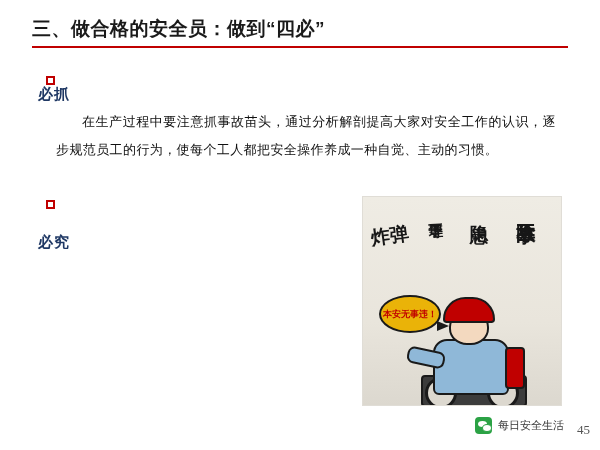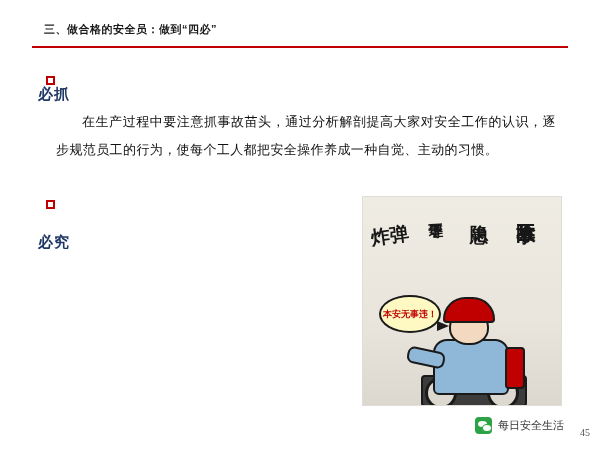--- a/index.html
+++ b/index.html
@@ -22,27 +22,26 @@
     background: #ffffff;
   }
   
   .title-block {
     position: absolute;
     left: 32px;
     top: 18px;
     width: 536px;
   }
   .title-text {
-    font-size: 11px;
+    font-size: 19px;
     font-weight: bold;
     color: #1a1a1a;
     letter-spacing: 0.5px;
     line-height: 22px;
     white-space: nowrap;
-    margin-left: 12px;
   }
   .title-rule {
     position: absolute;
     left: 32px;
     top: 46px;
     width: 536px;
     height: 2px;
     background: #c00000;
   }
   
@@ -118,21 +117,21 @@
   .ill-t2 { left: 62px; top: 16px;  font-size: 14px; transform: rotate(-4deg); writing-mode: vertical-rl; }
   .ill-t3 { left: 104px; top: 14px; font-size: 18px; writing-mode: vertical-rl; }
   .ill-t4 { left: 150px; top: 12px; font-size: 19px; writing-mode: vertical-rl; }
 
   .bubble {
     position: absolute;
     left: 16px;
     top: 98px;
     width: 58px;
     height: 34px;
-    background: #fef9c3;
+    background: #eab308;
     border: 2px solid #1a1a1a;
     border-radius: 50%;
     display: flex;
     align-items: center;
     justify-content: center;
   }
   .bubble-text {
     font-size: 9px;
     color: #c00000;
     font-weight: bold;
@@ -256,21 +255,21 @@
     border: 1px solid #2ba245;
   }
   .footer-text {
     font-size: 11px;
     color: #3a3a3a;
   }
   .page-number {
     position: absolute;
     right: 10px;
     bottom: 12px;
-    font-size: 10px;
+    font-size: 13px;
     color: #555555;
     font-family: "Liberation Serif", serif;
     margin-left: 33px;
   }
 </style>
 </head>
 <body>
 
 <div class="slide">
 

